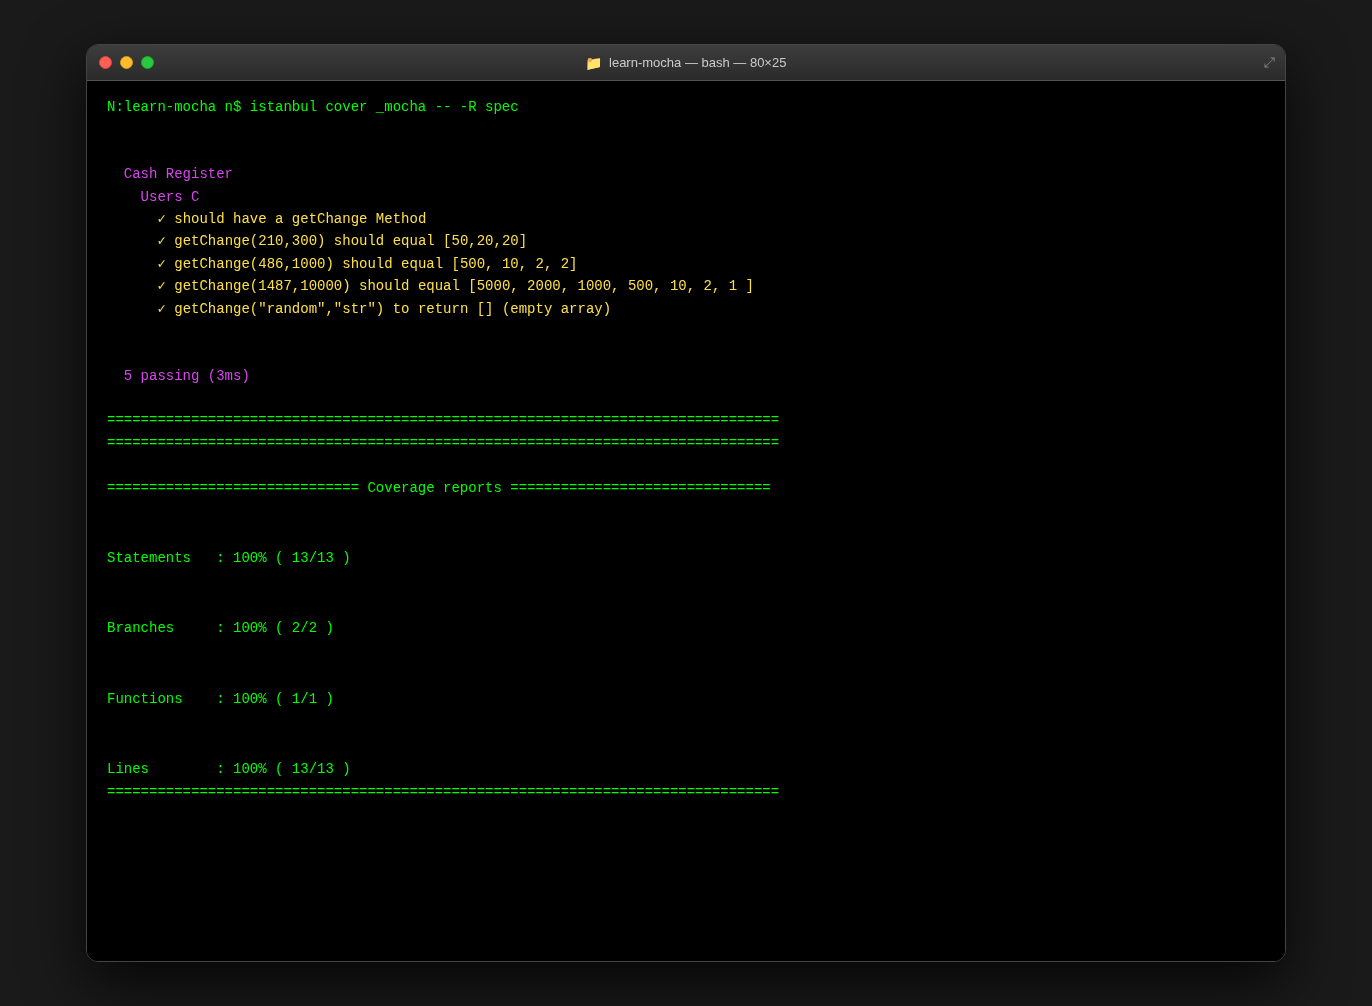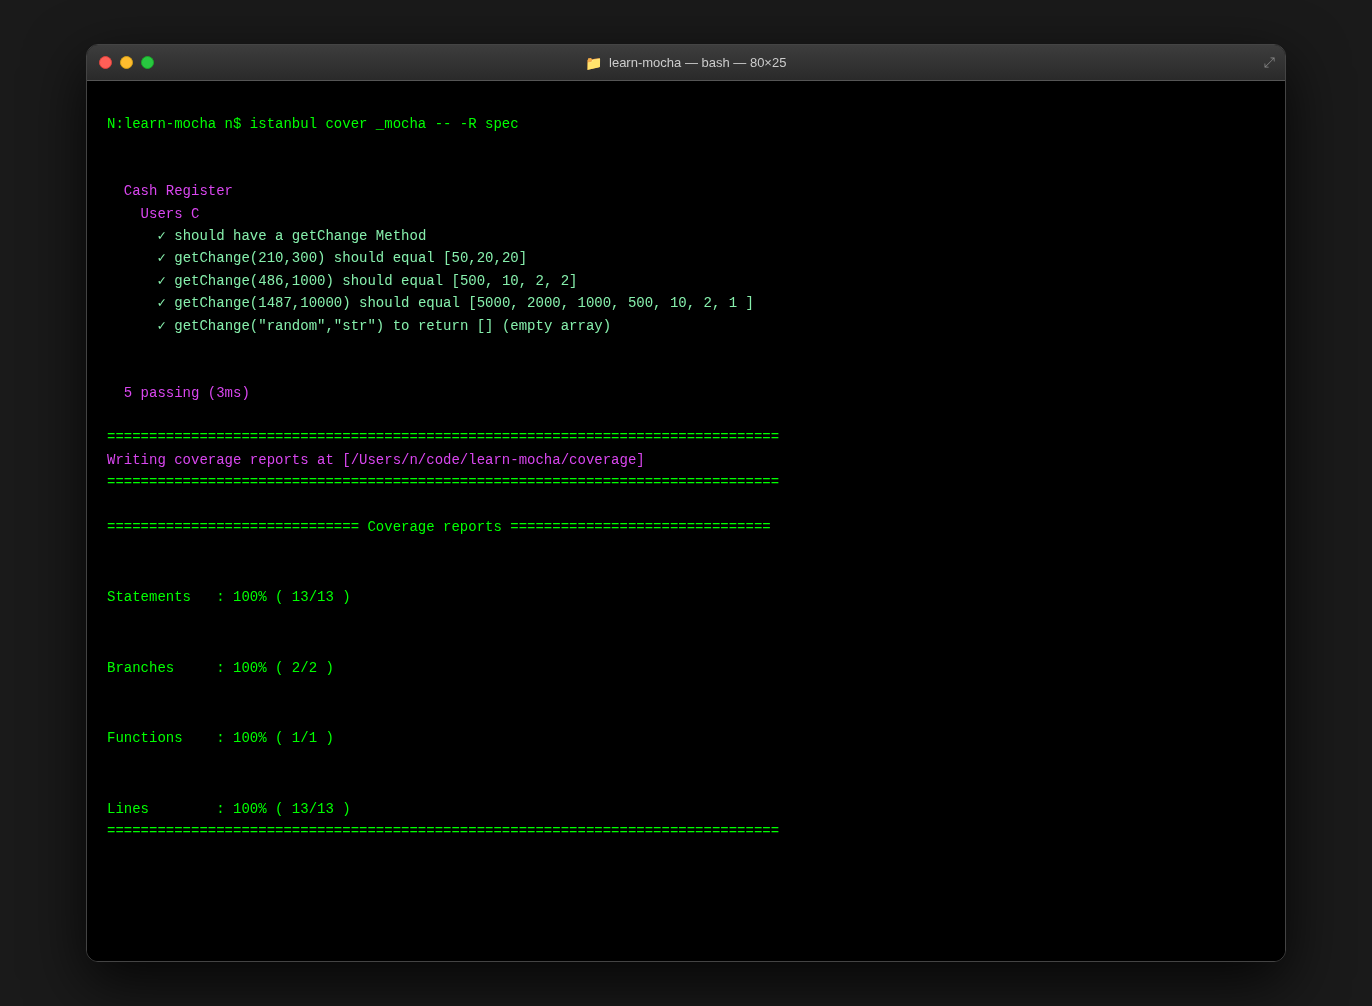--- a/index.html
+++ b/index.html
@@ -82,21 +82,21 @@
 
     .expand-btn {
       position: absolute;
       right: 10px;
       color: #888;
       font-size: 14px;
     }
 
     .terminal-body {
       background: #000;
-      padding: 32px 20px 30px 20px;
+      padding: 15px 20px 30px 20px;
       min-height: 880px;
       overflow: auto;
     }
 
     .terminal-line {
       color: #d946ef;
       font-size: 14px;
       line-height: 1.6;
       white-space: pre;
       font-family: 'Courier New', Courier, monospace;
@@ -104,21 +104,21 @@
 
     .terminal-line.prompt {
       color: #00ff00;
     }
 
     .terminal-line.blank {
       height: 1.6em;
     }
 
     .terminal-line.check {
-      color: #86efac;
+      color: #fde047;
     }
 
     .terminal-line.divider {
       color: #00ff00;
     }
 
     .terminal-line.coverage-label {
       color: #00ff00;
     }
 
@@ -153,21 +153,20 @@
     <div class="terminal-line check">      ✓ should have a getChange Method</div>
     <div class="terminal-line check">      ✓ getChange(210,300) should equal [50,20,20]</div>
     <div class="terminal-line check">      ✓ getChange(486,1000) should equal [500, 10, 2, 2]</div>
     <div class="terminal-line check">      ✓ getChange(1487,10000) should equal [5000, 2000, 1000, 500, 10, 2, 1 ]</div>
     <div class="terminal-line check">      ✓ getChange("random","str") to return [] (empty array)</div>
     <div class="terminal-line blank"></div>
     <div class="terminal-line blank"></div>
     <div class="terminal-line">  5 passing (3ms)</div>
     <div class="terminal-line blank"></div>
     <div class="terminal-line divider">================================================================================</div>
-    <div class="terminal-line">Writing coverage reports at [/Users/n/code/learn-mocha/coverage]</div>
     <div class="terminal-line divider">================================================================================</div>
     <div class="terminal-line blank"></div>
     <div class="terminal-line coverage-label">============================== Coverage reports ===============================</div>
     <div class="terminal-line stat">Statements   : 100% ( 13/13 )</div>
     <div class="terminal-line stat">Branches     : 100% ( 2/2 )</div>
     <div class="terminal-line stat">Functions    : 100% ( 1/1 )</div>
     <div class="terminal-line stat">Lines        : 100% ( 13/13 )</div>
     <div class="terminal-line divider">================================================================================</div>
   </div>
 </div>

